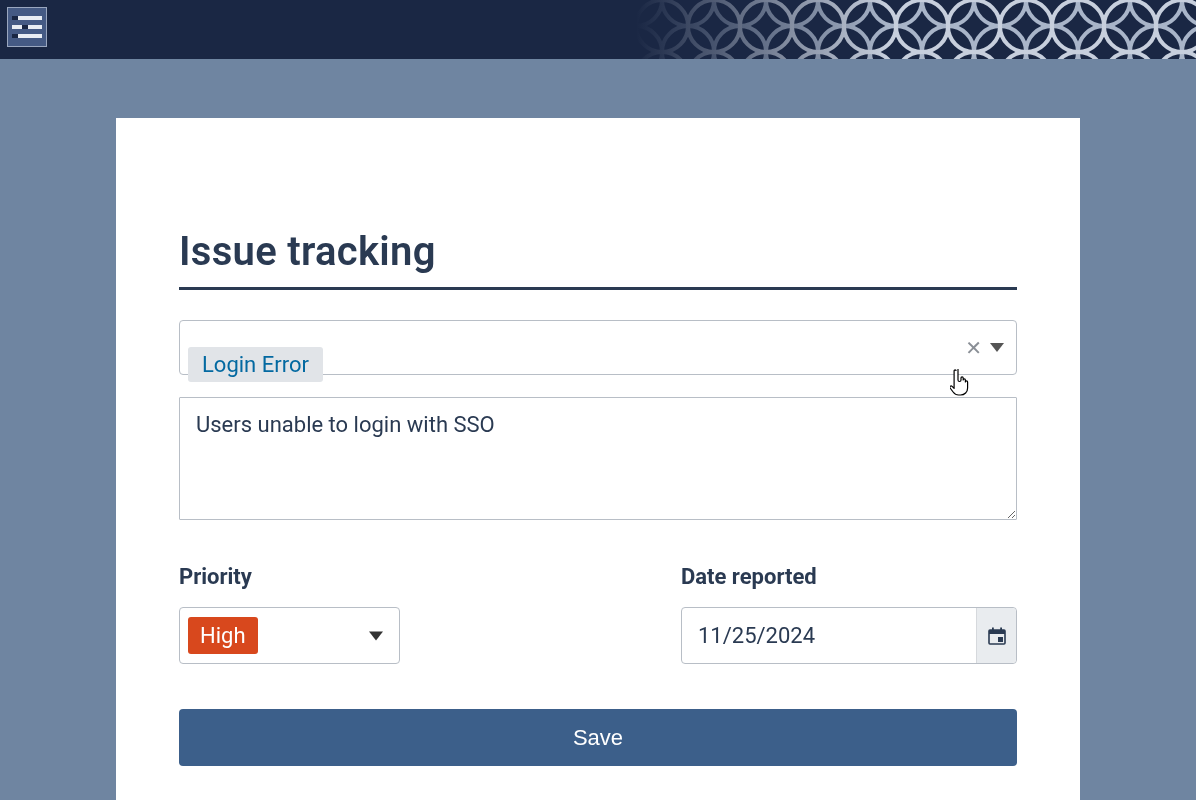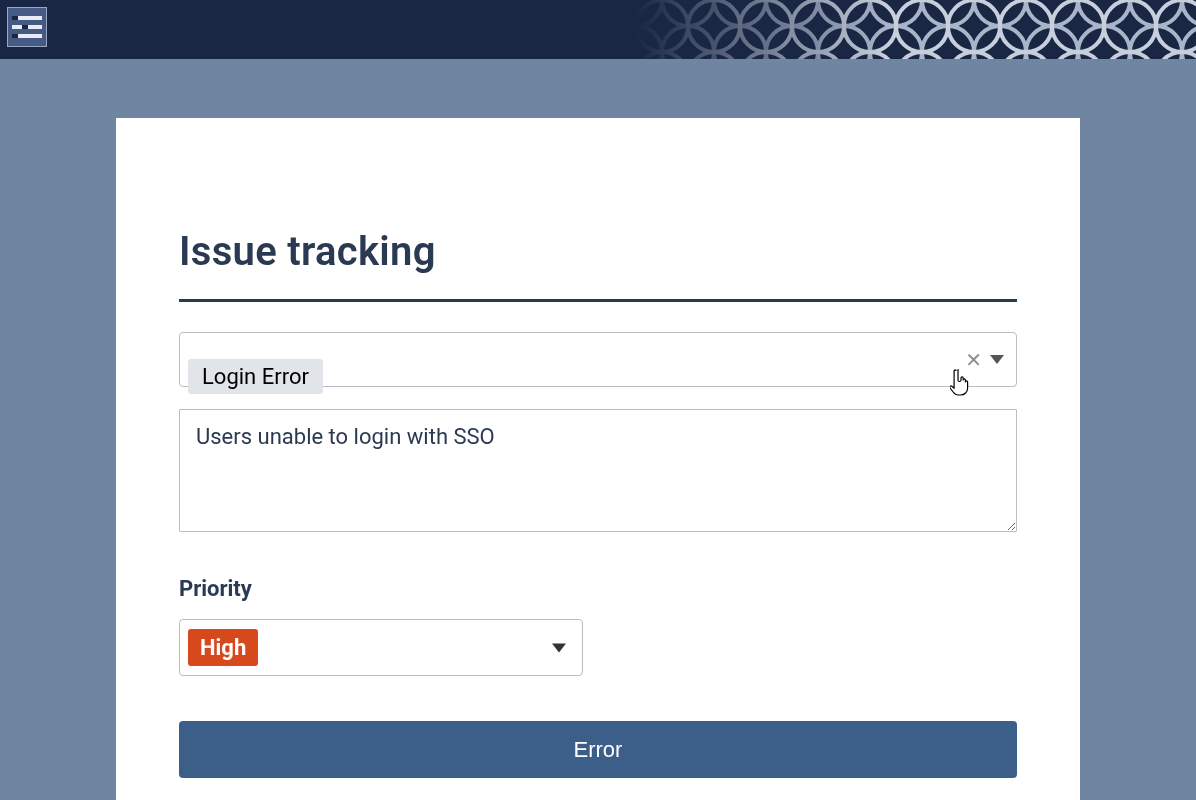--- a/index.html
+++ b/index.html
@@ -40,41 +40,41 @@
     width: 964px;
     background: #ffffff;
     padding: 110px 63px 50px 63px;
     min-height: 682px;
   }
 
   .title {
     font-size: 40px;
     font-weight: 600;
     color: #2a3a52;
-    padding-bottom: 24px;
+    padding-bottom: 12px;
     border-bottom: 3px solid #2a3a52;
     margin-bottom: 30px;
     letter-spacing: 0.3px;
   }
 
   
   .combo {
     width: 100%;
     border: 1px solid #b8bec6;
     border-radius: 4px;
     height: 55px;
     display: flex;
     align-items: center;
     padding: 0 12px 0 8px;
     margin-bottom: 22px;
     position: relative;
   }
   .chip {
     background: #e1e4e8;
-    color: #000000;
+    color: #0369a1;
     font-size: 22px;
     padding: 5px 14px;
     border-radius: 3px;
     margin-top: 33px;
   }
   .combo-right {
     margin-left: auto;
     display: flex;
     align-items: center;
     gap: 8px;
@@ -116,21 +116,21 @@
     border-radius: 4px;
     display: flex;
     align-items: center;
     padding: 0 8px;
     position: relative;
   }
   .badge {
     padding: 6px 12px;
     border-radius: 3px;
     font-size: 22px;
-    font-weight: 700;
+    font-weight: 400;
   }
   .badge-high { background: #d8481d; color: #fff; }
   .badge-new  { background: #7bc4e8; color: #1a4a6a; }
   .select-caret {
     position: absolute; right: 16px; top: 50%; transform: translateY(-50%);
     width: 0; height: 0;
     border-left: 7px solid transparent;
     border-right: 7px solid transparent;
     border-top: 9px solid #333;
   }
@@ -233,22 +233,37 @@
       <div class="field-label">Priority</div>
       <div class="select-box">
         <span class="badge badge-high">High</span>
         <span class="select-caret"></span>
       </div>
     </div>
 
     <div class="field">
     </div>
 
+    <div class="field">
+      <div class="field-label">Date reported</div>
+      <div class="select-box" style="padding-right:40px;">
+        <input class="date-input" value="11/25/2024" style="">
+        <div class="date-picker-btn">
+          <svg viewBox="0 0 20 20">
+            <rect x="2" y="4" width="16" height="14" rx="1" fill="none" stroke="#2a3a52" stroke-width="1.6"></rect>
+            <rect x="2" y="4" width="16" height="4" fill="#2a3a52"></rect>
+            <rect x="5" y="1.5" width="1.8" height="4" fill="#2a3a52"></rect>
+            <rect x="13.2" y="1.5" width="1.8" height="4" fill="#2a3a52"></rect>
+            <rect x="11" y="11" width="5" height="5" fill="#2a3a52"></rect>
+          </svg>
+        </div>
+      </div>
+    </div>
 
   </div>
 
-  <button class="save-btn">Error</button>
+  <button class="save-btn">Save</button>
 
 </div>
 
 <svg class="cursor" width="26" height="30" viewBox="0 0 26 30">
   <path d="M8 2 v11 c0 2 3 2 3 0 v-2 c0-1.5 2.2-1.5 2.2 0 v2 c0 0 0 0 0 0 c0-1.5 2.2-1.5 2.2 0 v2 c0-1.5 2.2-1.5 2.2 0 v6 c0 4-3 7-7 7 h-2 c-2.5 0-4-1-5.5-3 l-3-4 c-1-1.3 0.8-2.8 2-1.6 l2 2 V4 c0-1.6 2-1.6 2 0" fill="#fff" stroke="#000" stroke-width="1.2" stroke-linejoin="round"></path>
 </svg>
 
 </body></html>

